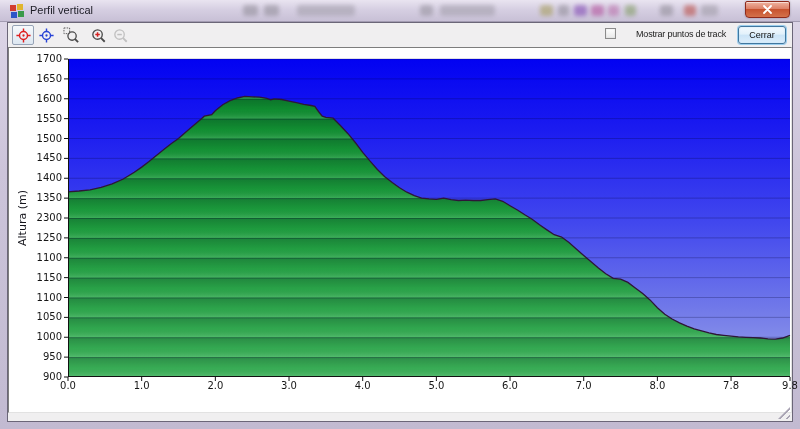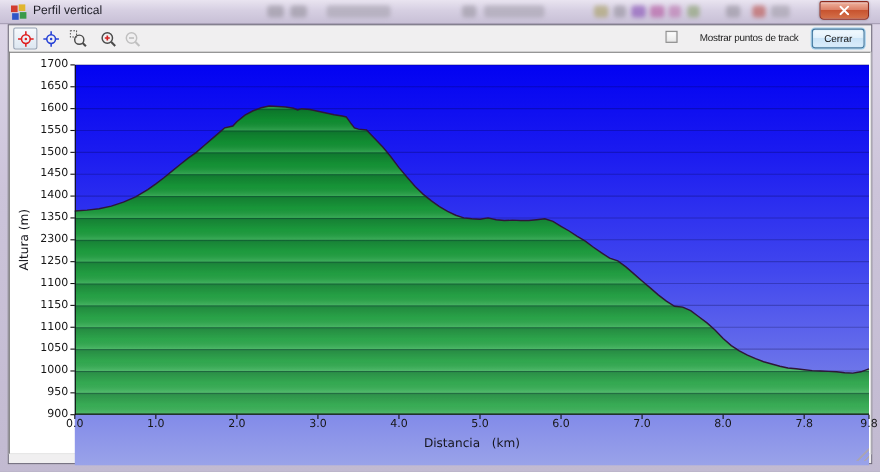--- a/index.html
+++ b/index.html
@@ -37,21 +37,21 @@
   .chk .box{width:11px;height:11px;border:1px solid #8b8b8b;background:linear-gradient(180deg,#fdfdfd,#e9e9e9);box-shadow:inset 0 0 1px #bbb;}
   .chk span.lbl{font-size:9px;color:#1c1c1c;letter-spacing:-0.2px;}
   .cerrar{position:absolute;top:3px;right:6px;width:48px;height:18px;font-size:9px;color:#111;
     font-family:"Liberation Sans",sans-serif;
     border:1px solid #41779f;border-radius:3px;cursor:pointer;
     background:linear-gradient(180deg,#f4fafe 0%,#e2f1fb 45%,#cbe4f7 50%,#dcedfb 100%);
     box-shadow:0 0 0 1px #9bcdec, inset 0 0 2px #bfe2f5;}
   
   .panel{position:absolute;left:0;top:24px;width:784px;height:366px;background:#fff;
     border:1px solid;border-color:#7d7d7d #e2e2e2 #e2e2e2 #7d7d7d;}
-  #plot{position:absolute;left:59px;top:11px;width:722px;height:364px;cursor:crosshair;
+  #plot{position:absolute;left:59px;top:11px;width:722px;height:318px;cursor:crosshair;
     background:linear-gradient(180deg,#0202f2 0%,#1b1bf0 22%,#4248ee 52%,#7078e9 78%,#9aa3e9 100%);}
   .ytick{position:absolute;left:-46px;width:40px;text-align:right;font-size:10px;color:#161616;font-family:"DejaVu Sans",sans-serif;}
   .xtick{position:absolute;top:321px;width:34px;margin-left:-17px;text-align:center;font-size:10px;color:#161616;font-family:"DejaVu Sans",sans-serif;}
   .ylabel{position:absolute;left:13px;top:170px;transform:translate(-50%,-50%) rotate(-90deg);
     font-size:11px;color:#15151c;white-space:nowrap;font-family:"DejaVu Sans",sans-serif;}
   .xlabel{position:absolute;left:330px;top:348px;width:180px;text-align:center;
     font-size:11px;color:#15151c;white-space:pre;font-family:"DejaVu Sans",sans-serif;}
   .grip{position:absolute;right:2px;bottom:2px;width:12px;height:12px;cursor:nwse-resize;
     background:repeating-linear-gradient(-45deg,transparent 0 2px,#a9a4b4 2px 3.5px,transparent 3.5px 5px);
     clip-path:polygon(100% 0,100% 100%,0 100%);}
@@ -236,18 +236,17 @@
           <div class="xtick" style="left: 221.02px;">3.0</div>
           <div class="xtick" style="left: 294.694px;">4.0</div>
           <div class="xtick" style="left: 368.367px;">5.0</div>
           <div class="xtick" style="left: 442.041px;">6.0</div>
           <div class="xtick" style="left: 515.714px;">7.0</div>
           <div class="xtick" style="left: 589.388px;">8.0</div>
           <div class="xtick" style="left: 663.061px;">7.8</div>
           <div class="xtick" style="left: 722px;">9.8</div>
         </div>
       <div class="ylabel">Altura (m)</div>
-      <div class="xlabel">Distancia   (km)</div>
     </div>
 
     <div class="grip"></div>
   </div>
 </div>
 
 </body></html>

